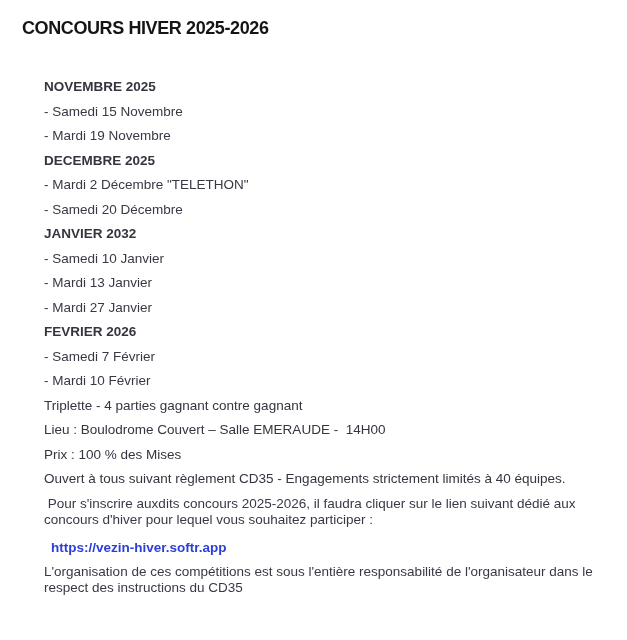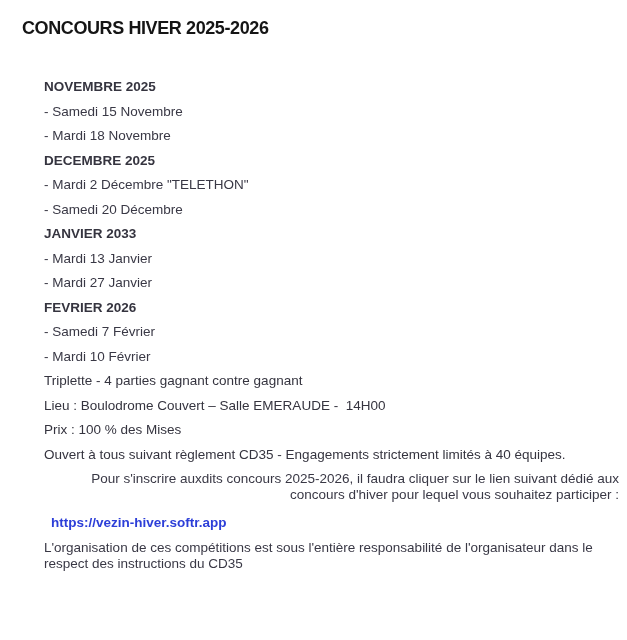--- a/index.html
+++ b/index.html
@@ -25,43 +25,44 @@
     margin-top: 40px;
     max-width: 620px;
   }
   .content p {
     font-size: 13.5px;
     line-height: 16px;
     margin-bottom: 8.5px;
   }
   p.month { font-weight: 700; color: #35343f; }
   p.bold  { font-weight: 400; color: #35343f; }
-  p.para  { margin-bottom: 12px; text-align: right; }
+  p.para  { margin-bottom: 12px; }
   a.reg-link {
     font-weight: 700;
     text-decoration: none;
     color: #2c3ed8;
   }
 </style>
 </head>
 <body>
 
 <h1 class="page-title">CONCOURS HIVER 2025-2026</h1>
 
 <div class="content">
 
   <p class="month">NOVEMBRE 2025</p>
   <p class="line">- Samedi 15 Novembre</p>
-  <p class="line">- Mardi 18 Novembre</p>
+  <p class="line">- Mardi 19 Novembre</p>
 
   <p class="month">DECEMBRE 2025</p>
   <p class="line">- Mardi 2 Décembre "TELETHON"</p>
   <p class="line">- Samedi 20 Décembre</p>
 
-  <p class="month">JANVIER 2033</p>
+  <p class="month">JANVIER 2032</p>
+  <p class="line">- Samedi 10 Janvier</p>
   <p class="line">- Mardi 13 Janvier</p>
   <p class="line">- Mardi 27 Janvier</p>
 
   <p class="month">FEVRIER 2026</p>
   <p class="line">- Samedi 7 Février</p>
   <p class="line">- Mardi 10 Février</p>
 
   <p class="bold">Triplette - 4 parties gagnant contre gagnant</p>
   <p class="bold">Lieu : Boulodrome Couvert – Salle EMERAUDE - &nbsp;14H00</p>
   <p class="bold">Prix : 100 % des Mises</p>

